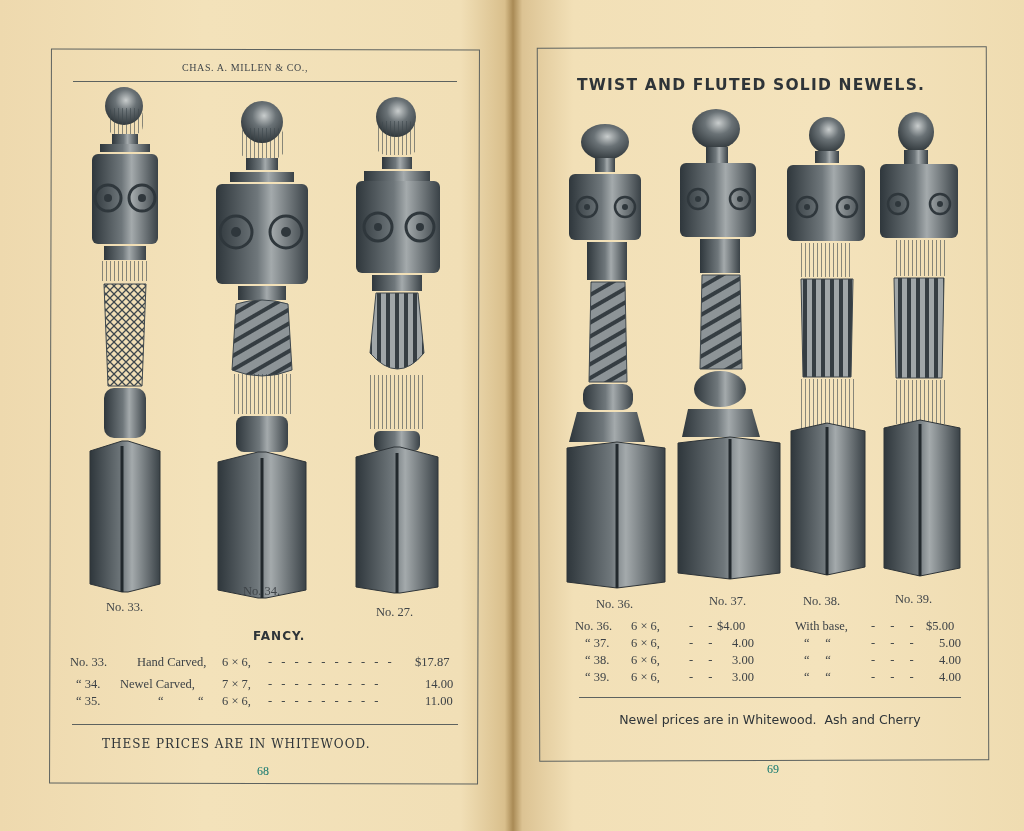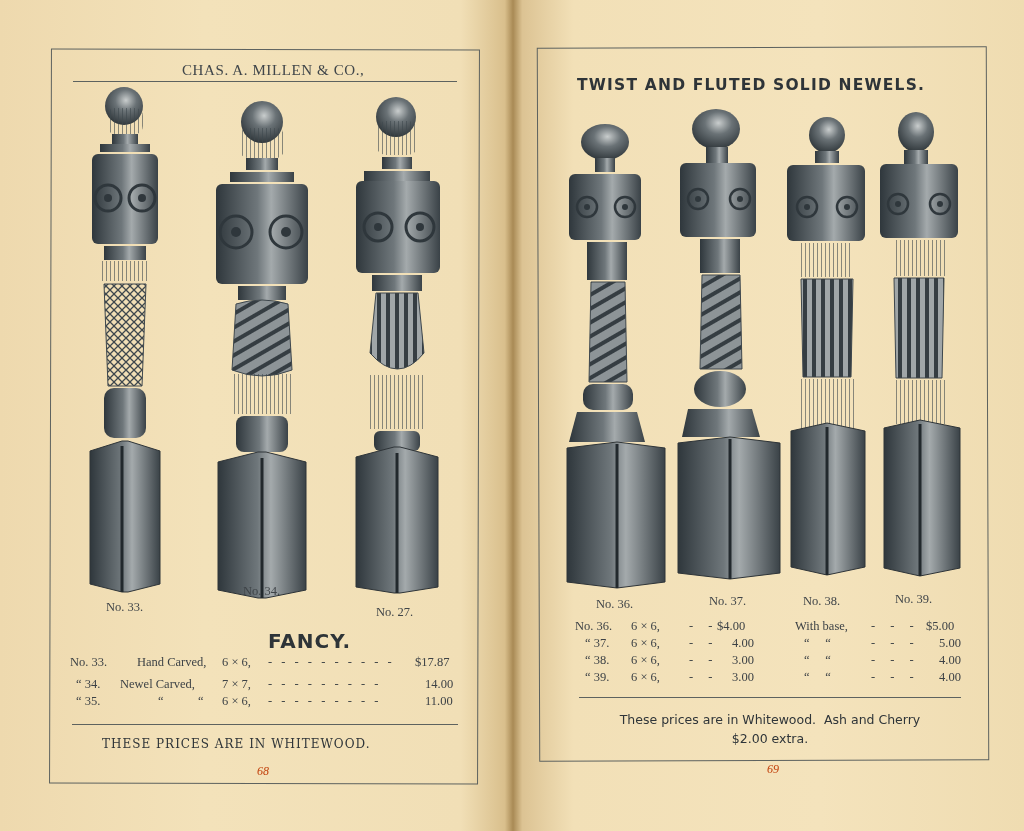--- a/index.html
+++ b/index.html
@@ -3,30 +3,30 @@
 <meta charset="utf-8">
 <style>
   html,body{margin:0;padding:0;}
   body{width:1024px;height:831px;overflow:hidden;background:#efdcb0;position:relative;font-family:"Liberation Serif",serif;color:#3a3f44;}
   .spread{position:absolute;left:0;top:0;width:1024px;height:831px;
     background:linear-gradient(90deg,#eed9ae 0%,#f3e2ba 20%,#f1dfb6 45%,#d9bf8c 49.3%,#a98a55 50.1%,#dcc393 51%,#f2e0b7 56%,#f4e3bc 80%,#efdcb1 100%);}
   .page-frame{position:absolute;border:1.3px solid #5d625f;}
   #left-frame{left:50px;top:49px;width:427px;height:733px;transform:rotate(0.15deg);}
   #right-frame{left:538px;top:47px;width:448px;height:712px;transform:rotate(-0.2deg);}
   .rule{position:absolute;height:0;border-top:1.3px solid #5d625f;}
-  .running-head{position:absolute;left:182px;top:62px;font-size:15px;letter-spacing:0.6px;color:#40464a;}
+  .running-head{position:absolute;left:182px;top:62px;font-size:10px;letter-spacing:0.6px;color:#40464a;}
   .section-title{position:absolute;font-family:"DejaVu Sans",sans-serif;font-weight:bold;color:#2e3438;}
   #right-title{left:577px;top:76px;font-size:15.5px;letter-spacing:1.2px;}
-  #fancy-title{left:268px;top:629px;font-size:20px;letter-spacing:1px;}
+  #fancy-title{left:253px;top:629px;font-size:12px;letter-spacing:1px;}
   .caption{position:absolute;font-size:12.5px;color:#3f4448;}
   .row{position:absolute;font-size:12.5px;color:#3d4246;white-space:nowrap;}
   .row span{position:absolute;}
   .footer-caps{position:absolute;left:102px;top:737px;font-family:"DejaVu Serif",serif;font-size:12px;letter-spacing:1px;color:#2f3539;}
   .footer-note{position:absolute;left:560px;width:420px;text-align:center;font-family:"DejaVu Sans",sans-serif;font-size:12.5px;color:#2f3539;line-height:19px;top:710px;}
-  .pageno{position:absolute;font-size:12px;color:#c2410c;font-style:italic;}
+  .pageno{position:absolute;font-size:12px;color:#0f766e;}
   .post{position:absolute;}
   svg{overflow:visible;}
 </style>
 </head>
 <body>
 
 <div class="spread"></div>
 
 <div class="page-frame" id="left-frame"></div>
 <div class="rule" style="left:73px;top:81px;width:384px;"></div>
@@ -252,16 +252,15 @@
     <span style="left:114px;letter-spacing:6px">- -</span>
     <span style="left:157px">3.00</span>
     <span style="left:229px;white-space:pre">“     “</span>
     <span style="left:296px;letter-spacing:6px">- - -</span>
     <span style="left:364px">4.00</span>
   </div>
 </div>
 
 <div class="rule" style="left:579px;top:697px;width:382px;"></div>
 <div class="footer-note">
-  <div style="white-space:pre">These prices are in Whitewood.  Ash and Cherry</div>
-  <div>$2.00 extra.</div>
+  <div style="white-space:pre">Newel prices are in Whitewood.  Ash and Cherry</div>
 </div>
 <div class="pageno" style="left:767px;top:762px">69</div>
 
 </body></html>

